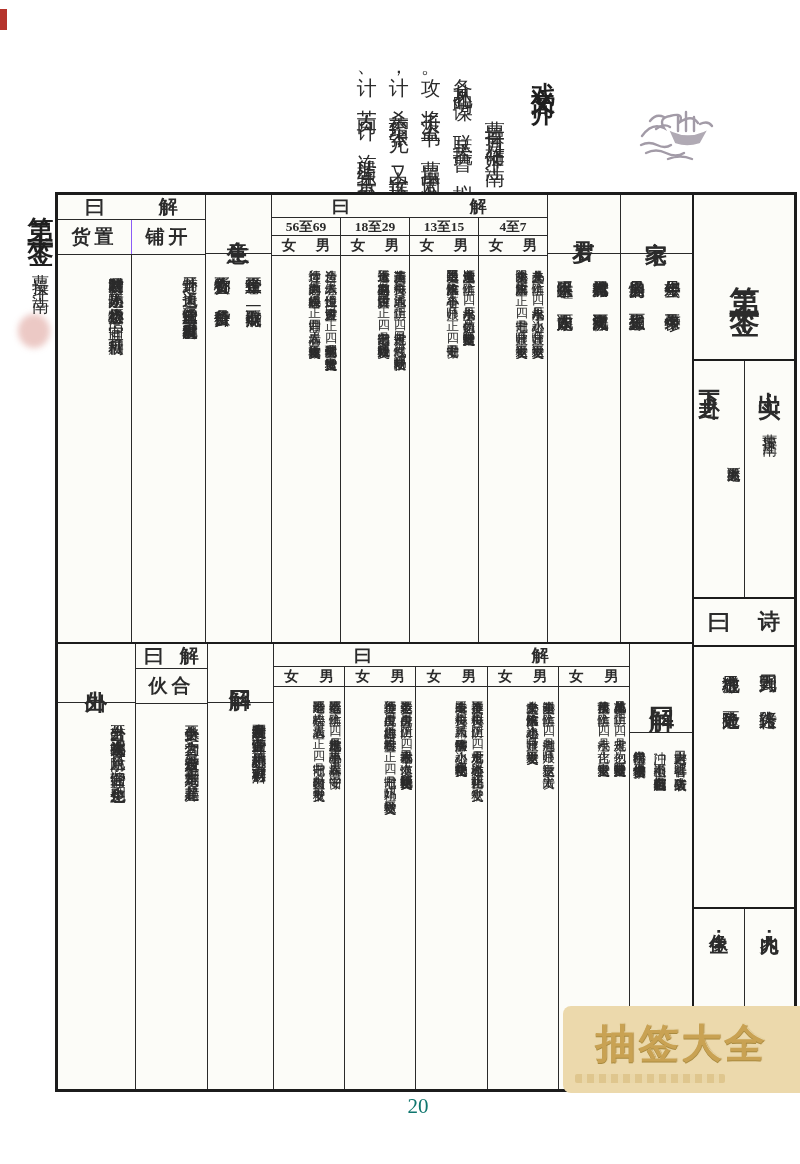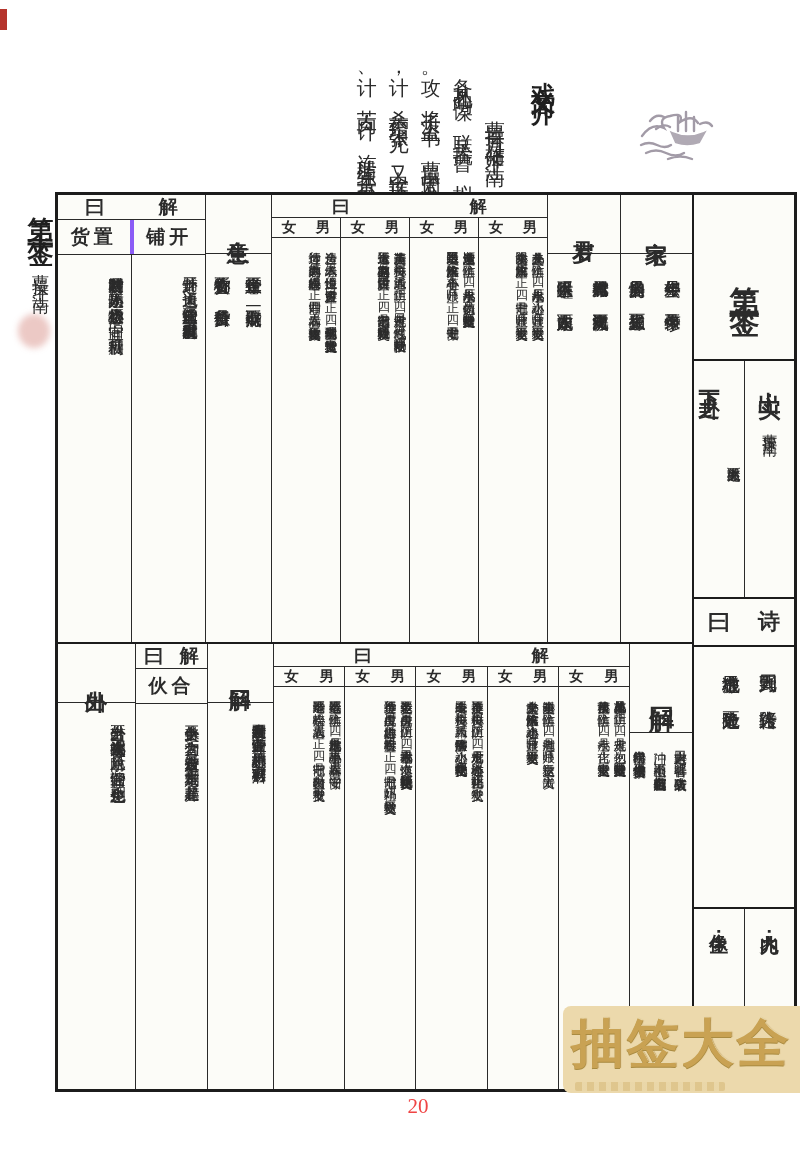--- a/index.html
+++ b/index.html
@@ -31,21 +31,21 @@
   .body{flex:1;overflow:hidden;}
   .vtext{writing-mode:vertical-rl;overflow:hidden;}
   .vline{overflow:hidden;}
   
   .vhead{height:58px;border-bottom:1.2px solid #2a2a2a;writing-mode:vertical-rl;display:flex;
          align-items:center;justify-content:center;font-weight:700;font-size:22px;line-height:1.05;}
   .h-chars{height:24px;display:flex;justify-content:space-around;align-items:center;
            font-weight:700;font-size:19px;border-bottom:1px solid #2a2a2a;}
   .h-subs{height:34px;display:flex;font-weight:700;font-size:19px;border-bottom:1.2px solid #2a2a2a;}
   .h-subs>div{flex:1;display:flex;align-items:center;justify-content:center;letter-spacing:4px;}
-  .h-subs>div:first-child{border-right:4px solid #8b5cf6;}
+  .h-subs>div:first-child{border-right:1px solid #8b5cf6;}
   .h-subs.single>div{border-right:none;}
   
   .ages{}
   .ages-h1{height:22px;display:flex;justify-content:space-around;align-items:center;
            font-size:17px;font-weight:700;border-bottom:1px solid #2a2a2a;}
   .ages-h2{height:17px;display:flex;font-size:13.5px;font-weight:700;border-bottom:1px solid #2a2a2a;}
   .ages-h2>div{flex:1;display:flex;align-items:center;justify-content:center;}
   .ages-h3{height:19px;display:flex;font-size:14.5px;font-weight:700;border-bottom:1.2px solid #2a2a2a;}
   .ages-h3>div{flex:1;display:flex;justify-content:space-around;align-items:center;}
   .ages-h2>div+div,.ages-h3>div+div,.age-cell+.age-cell{border-left:1px solid #2a2a2a;}
@@ -84,25 +84,25 @@
                font-size:22px;font-weight:700;border-bottom:2px solid #1c1c1c;}
   .rp-poem{height:262px;writing-mode:vertical-rl;padding:14px 8px;font-size:18px;line-height:2.05;
            border-bottom:2px solid #1c1c1c;box-sizing:border-box;overflow:hidden;}
   .rp-bottom{flex:1;display:flex;overflow:hidden;}
   .rb-cell{flex:1;writing-mode:vertical-rl;font-size:19px;font-weight:700;padding-top:10px;
            display:flex;align-items:center;box-sizing:border-box;}
   .rb-cell:first-child{border-right:1.2px solid #2a2a2a;}
   
   .watermark{position:absolute;left:563px;top:1006px;width:237px;height:87px;background:#ecd9ac;
              border-radius:8px 0 0 8px;display:flex;flex-direction:column;align-items:center;justify-content:center;}
-  .wm-text{font-size:52px;font-weight:700;color:#c9a253;letter-spacing:3px;
+  .wm-text{font-size:40px;font-weight:700;color:#c9a253;letter-spacing:3px;
            text-shadow:0 1px 0 #a98b41,0 -1px 0 #e9d9ae,1px 0 1px #b6924a;}
   .wm-sub{width:150px;height:9px;margin-top:3px;align-self:flex-start;margin-left:12px;opacity:.5;
           background:repeating-linear-gradient(90deg,#d2b36f 0 7px,#e7d4a4 7px 12px);border-radius:2px;}
-  .pageno{position:absolute;left:0;right:0;top:1094px;text-align:center;font-size:21px;color:#ef4444;padding-left:36px;}
+  .pageno{position:absolute;left:0;right:0;top:1094px;text-align:center;font-size:21px;color:#0f766e;padding-left:36px;}
 </style>
 </head>
 <body>
 
 <div class="page">
 
   <div class="redmark1"></div>
   <div class="redmark2"></div>
 
   <div class="intro">
@@ -153,20 +153,26 @@
             <div class="vline">正直守份生意经　　偏财一点取不能</div>
             <div class="vline">货物不宜贪心购　　留货秋月价会升</div>
           </div>
         </div>
 
         <div class="cg ages w-ages4">
           <div class="ages-h1">
             <span>曰</span>
             <span>解</span>
           </div>
+          <div class="ages-h2">
+            <div>56至69</div>
+            <div>18至29</div>
+            <div>13至15</div>
+            <div>4至7</div>
+          </div>
           <div class="ages-h3">
             <div>
                 <span>女</span>
                 <span>男</span>
               </div>
             <div>
                 <span>女</span>
                 <span>男</span>
               </div>
             <div>

